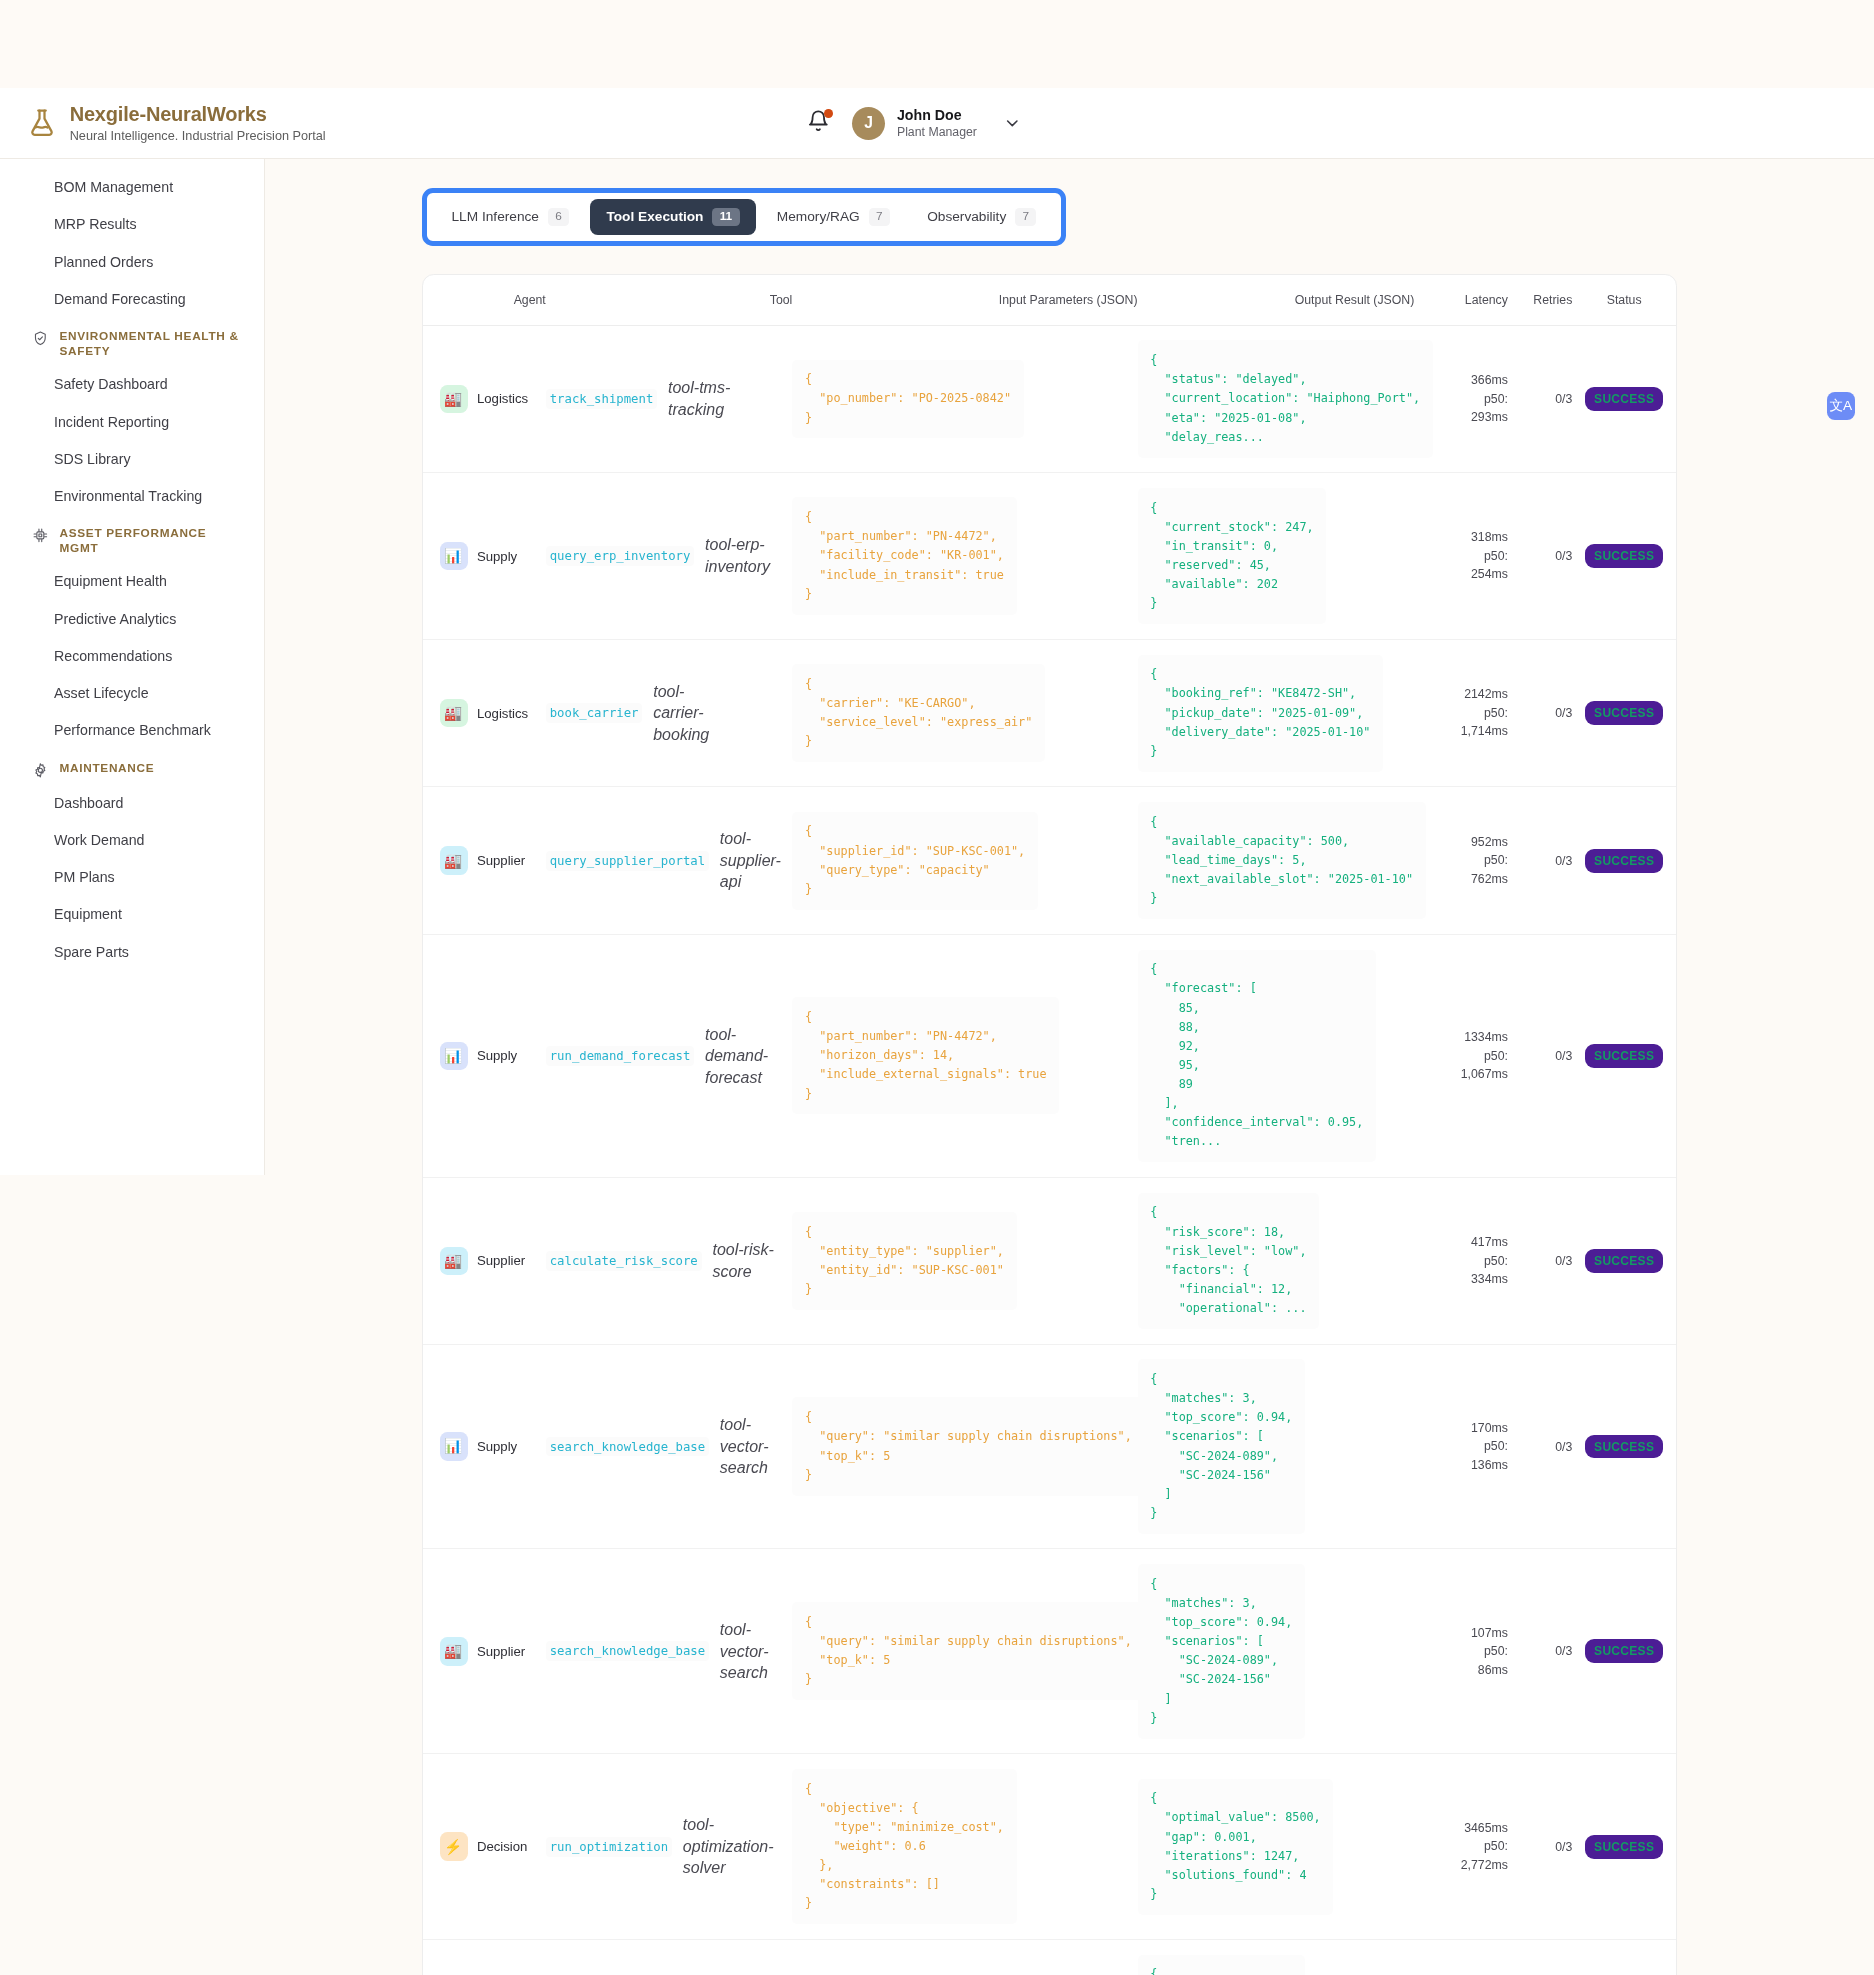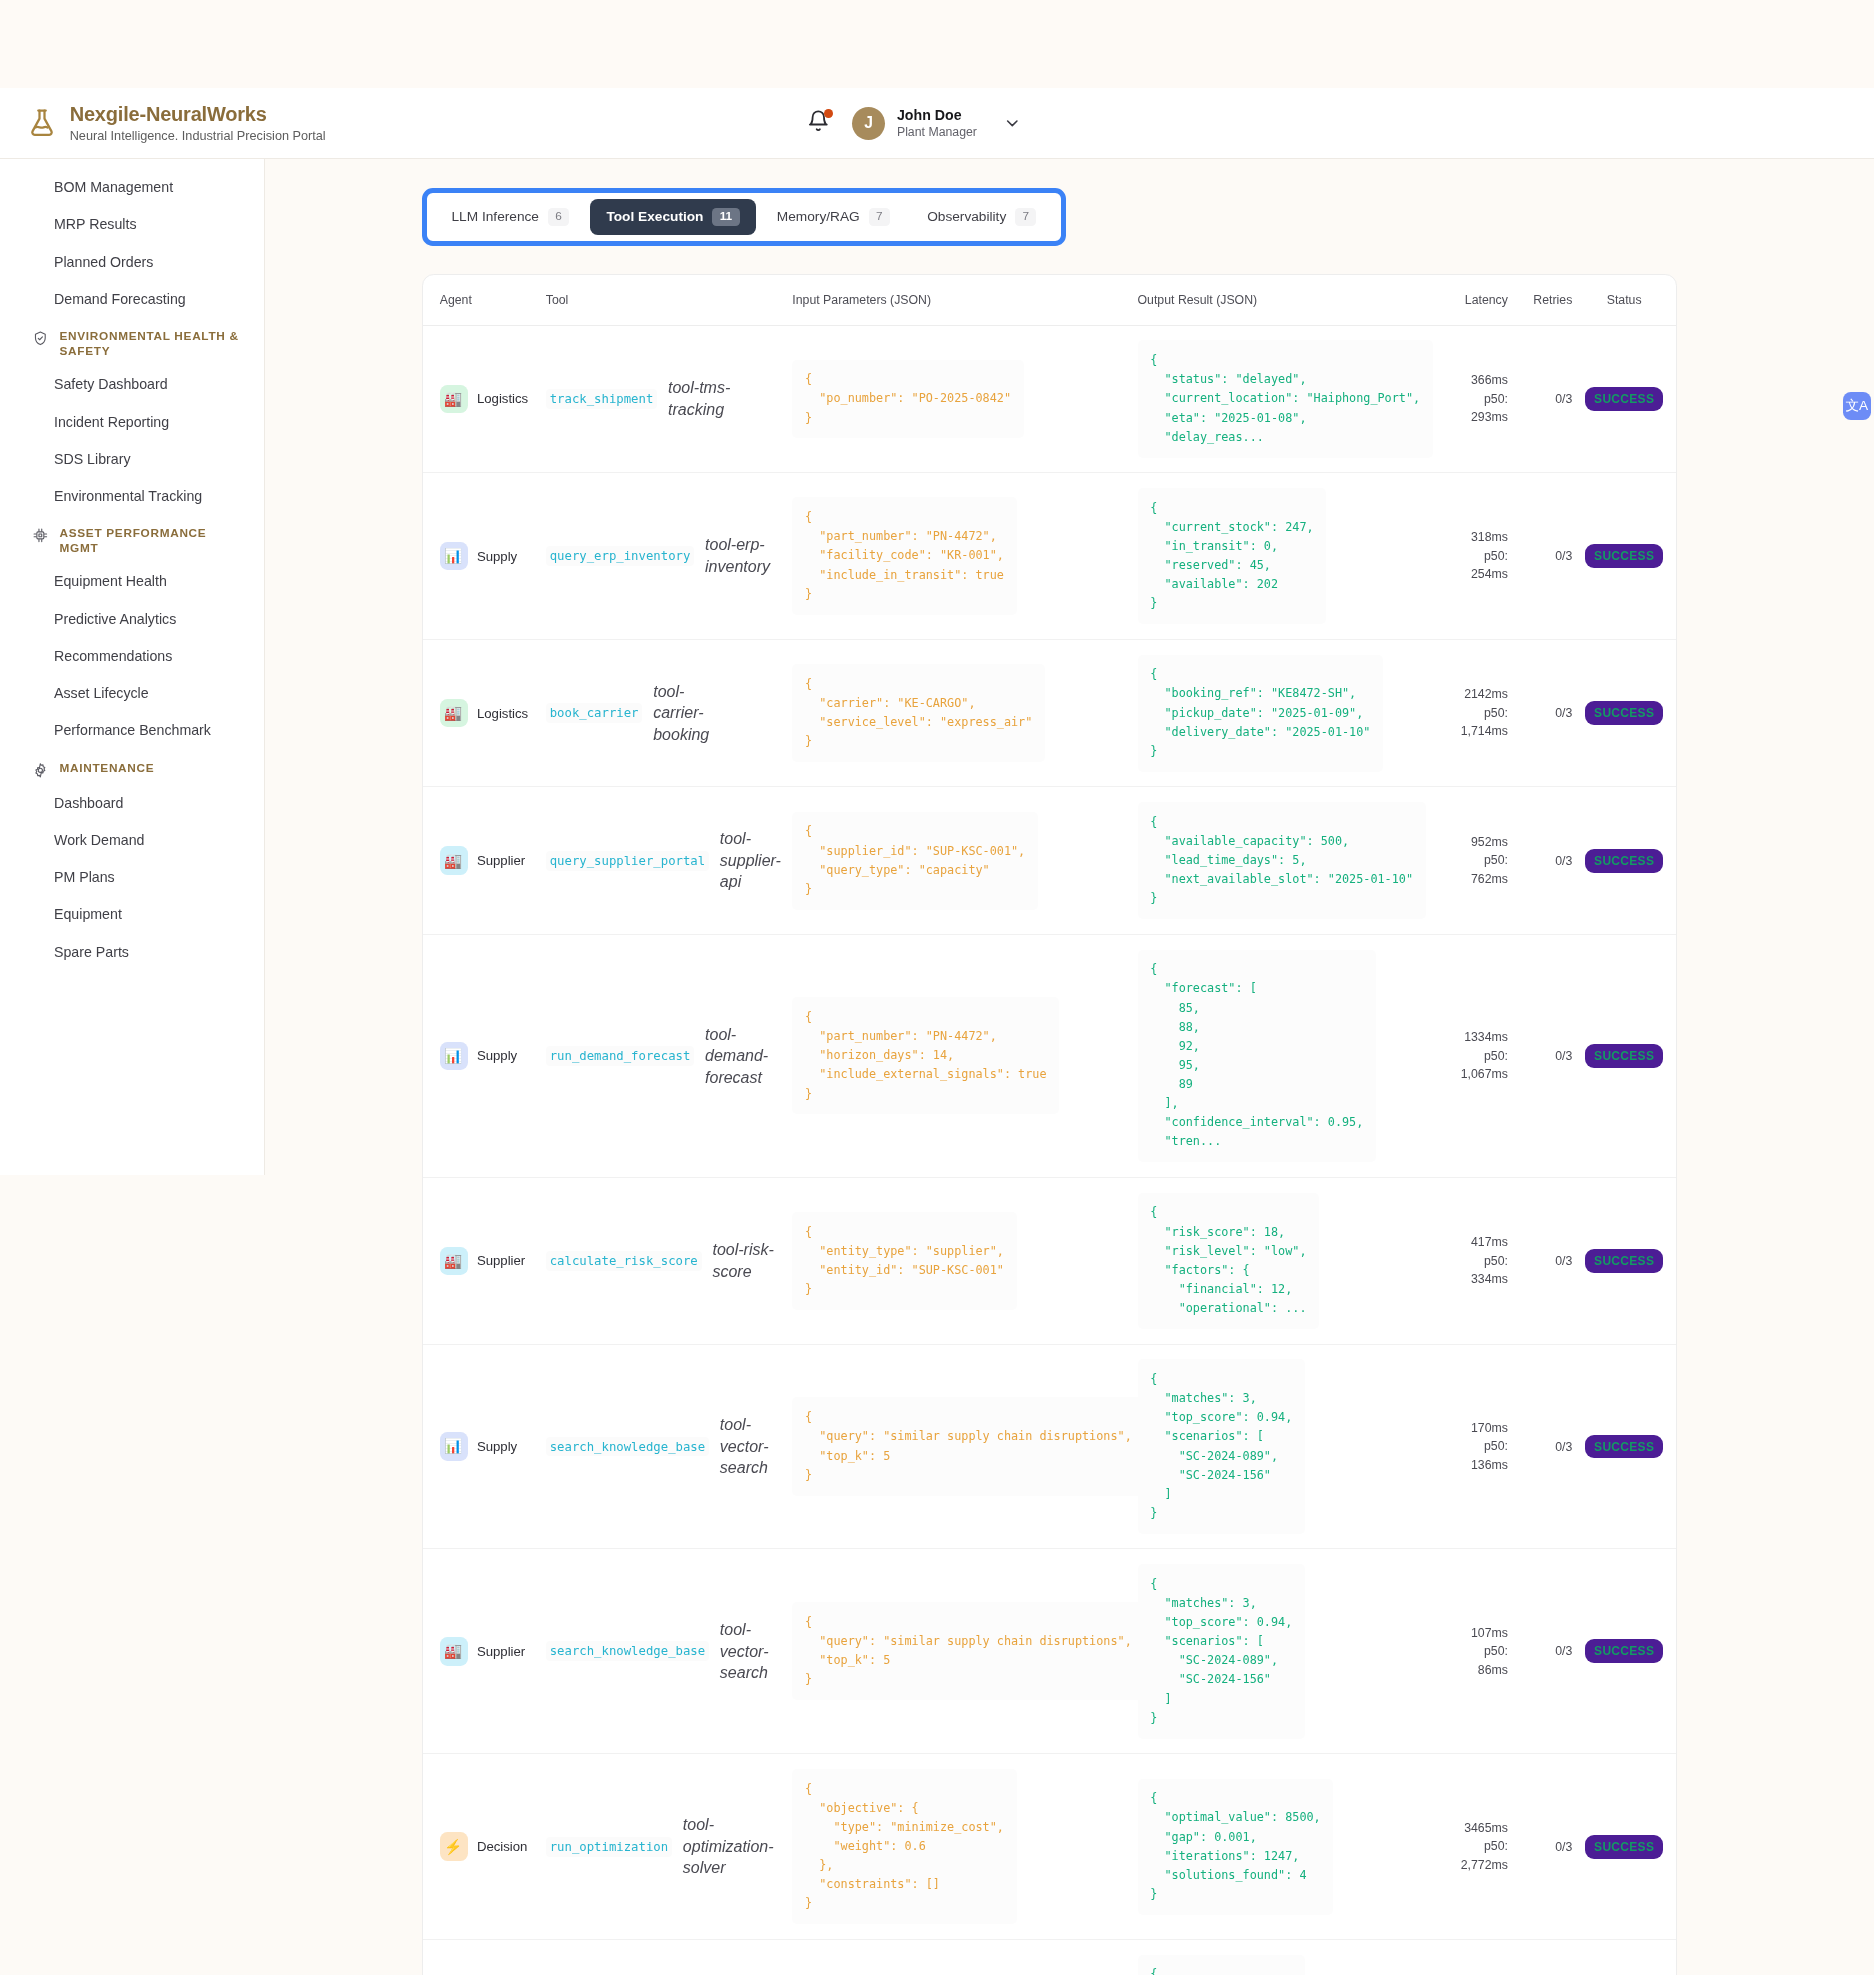--- a/index.html
+++ b/index.html
@@ -103,21 +103,21 @@
   .tab.active .badge { background: #6c7585; color: #fff; font-weight: bold; }
 
   
   .card {
     width: 1255px; background: #fff;
     border: 1px solid #ededed; border-radius: 11.8px;
     overflow: hidden;
   }
   table.exec { width: 100%; border-collapse: collapse; table-layout: fixed; }
   table.exec th {
-    text-align: left; font-size: 12.3px; font-weight: normal; color: #4e4e56;
+    text-align: right; font-size: 12.3px; font-weight: normal; color: #4e4e56;
     padding: 17.7px 0 17.7px 0; border-bottom: 1px solid #ededed; vertical-align: middle;
   }
   table.exec td { padding: 14.7px 0; border-bottom: 1px solid #f1f1f1; vertical-align: middle; }
   table.exec tbody tr:last-child td { border-bottom: none; }
 
   .c-agent   { width: 122px; padding-left: 16.7px !important; }
   .c-tool    { width: 245px; }
   .c-in      { width: 343px; }
   .c-out     { width: 275px; }
   .c-lat     { width: 93px; }
@@ -158,21 +158,21 @@
   .retry-cell { text-align: right; padding-right: 12.7px; font-size: 12.3px; color: #4a4a52; }
   .status-cell { text-align: center; }
   .status-pill {
     display: inline-block; background: #4c1d95; color: #139a63;
     font-size: 12px; font-weight: bold; letter-spacing: 0.3px;
     border-radius: 9px; padding: 4.9px 8.8px;
   }
 
   
   .translate-fab {
-    position: absolute; right: 3px; top: 392px;
+    position: absolute; right: 19px; top: 392px;
     width: 28.4px; height: 28.4px; border-radius: 7.8px;
     background: #6d8cf6; display: flex; align-items: center; justify-content: center;
     color: #fff; font-size: 13.7px;
   }
 </style>
 </head>
 <body>
 
 <div class="top-strip"></div>
 

